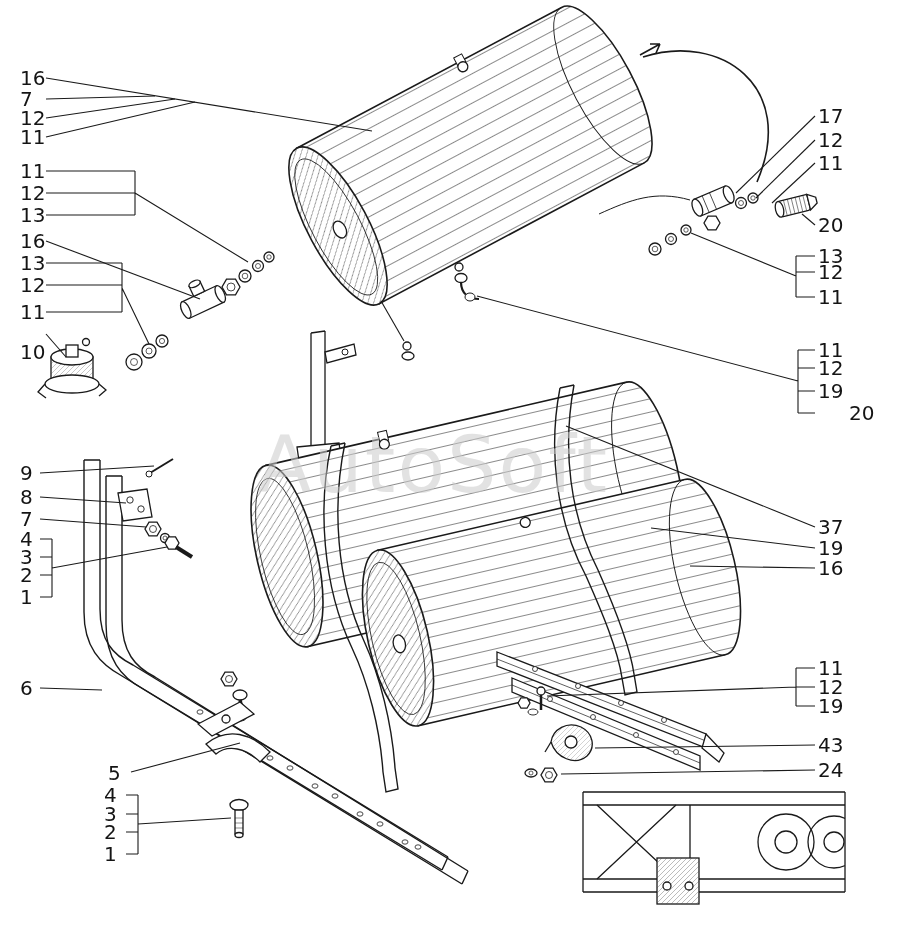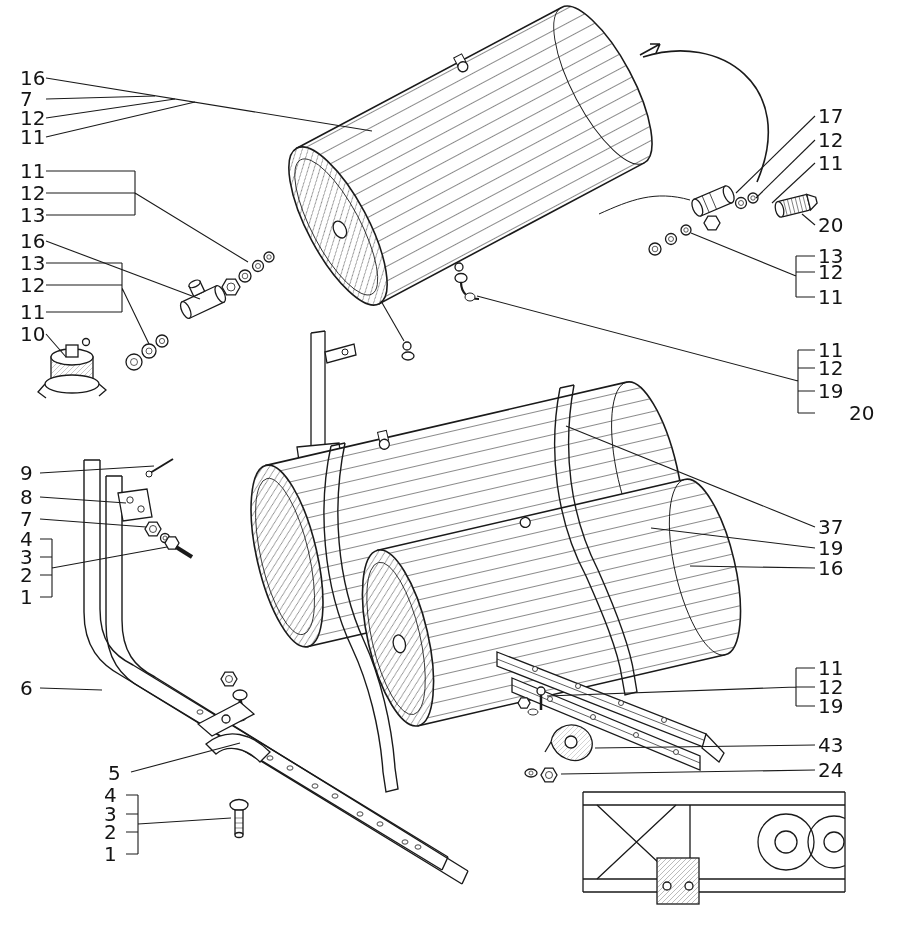--- a/index.html
+++ b/index.html
@@ -291,33 +291,34 @@
       <path d="M815,527 L566,426"></path>
       <path d="M815,548 L651,528"></path>
       <path d="M815,568 L690,566"></path>
       <path d="M815,668 L796,668 M815,687 L796,687 M815,706 L796,706 M796,668 L796,706 M796,687 L547,696"></path>
       <path d="M815,745 L595,748"></path>
       <path d="M815,770 L561,774"></path>
     </g>
   </g>
 </svg>
 
+<div class="watermark">AutoSoft</div>
 
 <div class="co" style="left:20px;top:68px">16</div>
 <div class="co" style="left:20px;top:89px">7</div>
 <div class="co" style="left:20px;top:108px">12</div>
 <div class="co" style="left:20px;top:127px">11</div>
 <div class="co" style="left:20px;top:161px">11</div>
 <div class="co" style="left:20px;top:183px">12</div>
 <div class="co" style="left:20px;top:205px">13</div>
 <div class="co" style="left:20px;top:231px">16</div>
 <div class="co" style="left:20px;top:253px">13</div>
 <div class="co" style="left:20px;top:275px">12</div>
 <div class="co" style="left:20px;top:302px">11</div>
-<div class="co" style="left:20px;top:324px">10</div>
+<div class="co" style="left:20px;top:342px">10</div>
 <div class="co" style="left:20px;top:463px">9</div>
 <div class="co" style="left:20px;top:487px">8</div>
 <div class="co" style="left:20px;top:509px">7</div>
 <div class="co" style="left:20px;top:529px">4</div>
 <div class="co" style="left:20px;top:547px">3</div>
 <div class="co" style="left:20px;top:565px">2</div>
 <div class="co" style="left:20px;top:587px">1</div>
 <div class="co" style="left:20px;top:678px">6</div>
 <div class="co" style="left:108px;top:763px">5</div>
 <div class="co" style="left:104px;top:785px">4</div>

